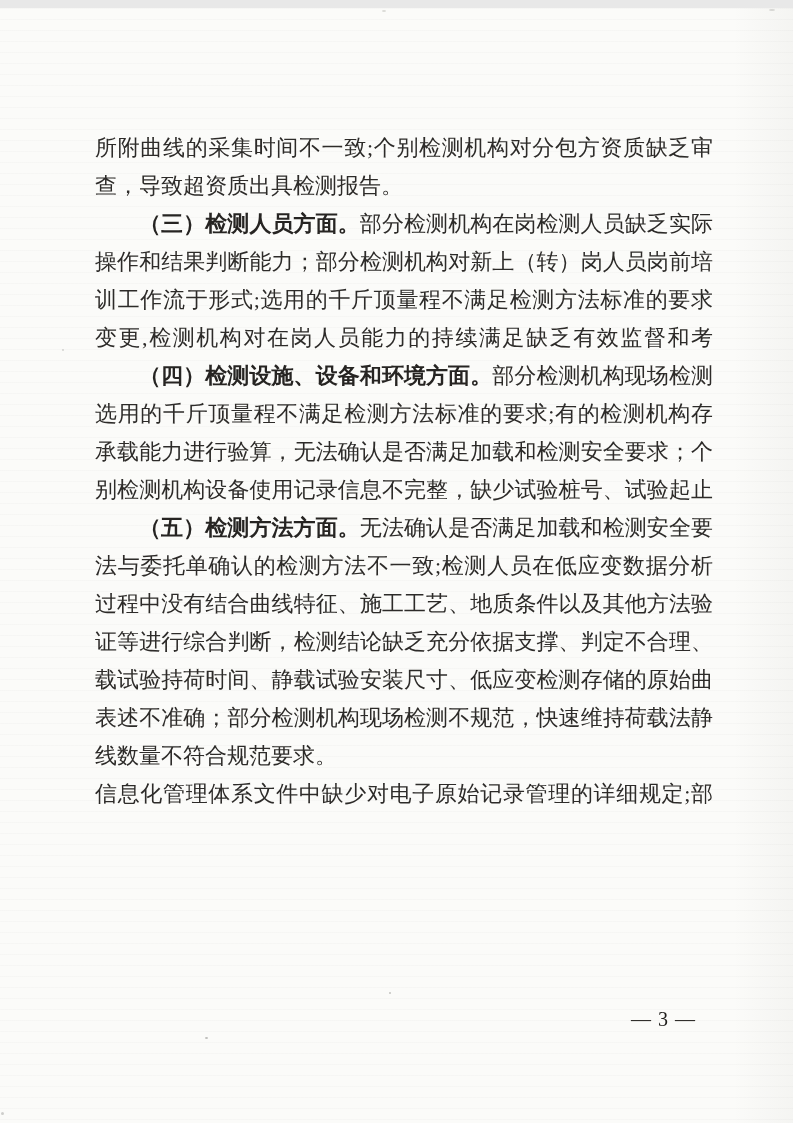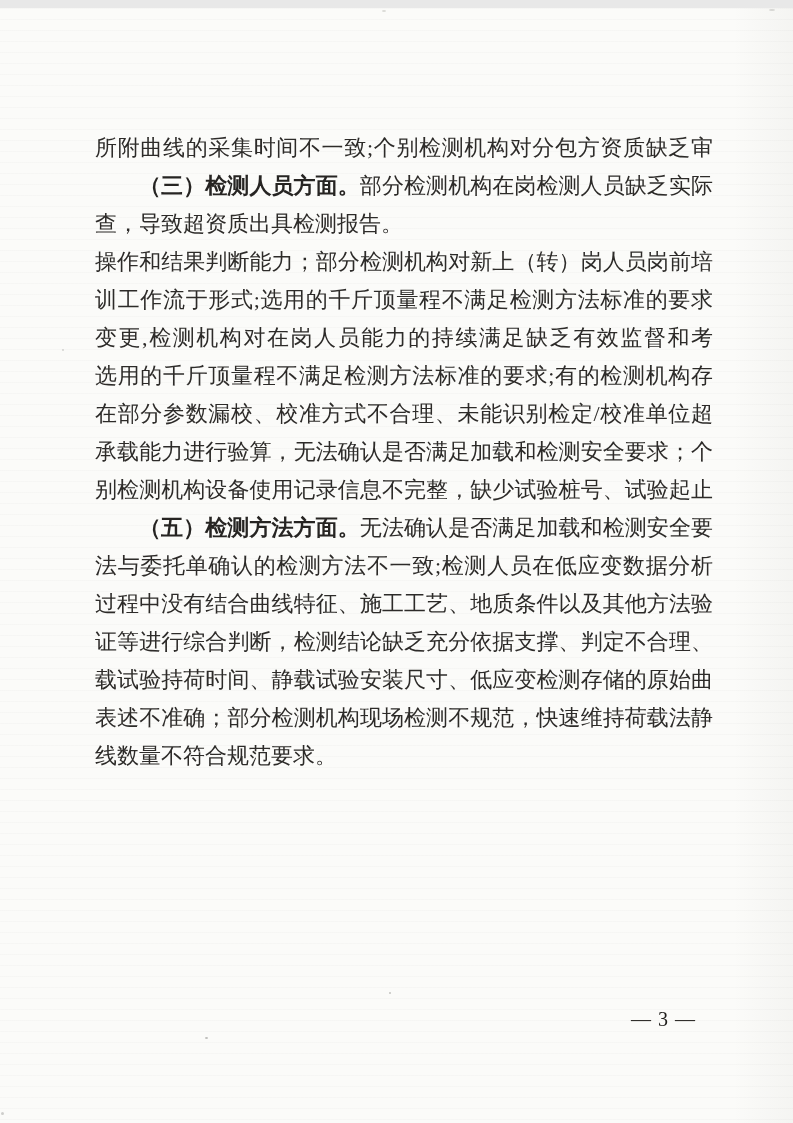--- a/index.html
+++ b/index.html
@@ -64,36 +64,37 @@
   }
 </style>
 </head>
 <body>
 
 <div class="page">
   <div class="scan-streaks"></div>
 
   <div class="content" id="doc-body">
       <div class="line"><span>所附曲线的采集时间不一致;个别检测机构对分包方资质缺乏审</span></div>
+      <div class="line last">查，导致超资质出具检测报告。</div>
       <div class="line indent"><span class="hd">（三）检测人员方面。</span><span>部分检测机构在岗检测人员缺乏实际</span></div>
-      <div class="line last">查，导致超资质出具检测报告。</div>
       <div class="line">操作和结果判断能力；部分检测机构对新上（转）岗人员岗前培</div>
       <div class="line">训工作流于形式;选用的千斤顶量程不满足检测方法标准的要求</div>
       <div class="line">变更,检测机构对在岗人员能力的持续满足缺乏有效监督和考核。</div>
+      <div class="line indent"><span class="hd">（四）检测设施、设备和环境方面。</span><span>部分检测机构现场检测</span></div>
       <div class="line">选用的千斤顶量程不满足检测方法标准的要求;有的检测机构存</div>
-      <div class="line">在部分参数漏校、校准方式不合理、未能识别检定/校准单位超</div>
       <div class="line">承载能力进行验算，无法确认是否满足加载和检测安全要求；个</div>
       <div class="line">别检测机构设备使用记录信息不完整，缺少试验桩号、试验起止</div>
       <div class="line indent"><span class="hd">（五）检测方法方面。</span><span>无法确认是否满足加载和检测安全要求</span></div>
       <div class="line">法与委托单确认的检测方法不一致;检测人员在低应变数据分析</div>
       <div class="line">过程中没有结合曲线特征、施工工艺、地质条件以及其他方法验</div>
       <div class="line">证等进行综合判断，检测结论缺乏充分依据支撑、判定不合理、</div>
       <div class="line">载试验持荷时间、静载试验安装尺寸、低应变检测存储的原始曲</div>
       <div class="line">表述不准确；部分检测机构现场检测不规范，快速维持荷载法静</div>
       <div class="line last">线数量不符合规范要求。</div>
+      <div class="line">信息化管理体系文件中缺少对电子原始记录管理的详细规定;部</div>
     </div>
 
   <div class="page-number">— 3 —</div>
 
   <div class="speck sp1"></div>
   <div class="speck sp2"></div>
   <div class="speck sp3"></div>
   <div class="speck sp4"></div>
   <div class="speck sp5"></div>
   <div class="speck sp6"></div>

